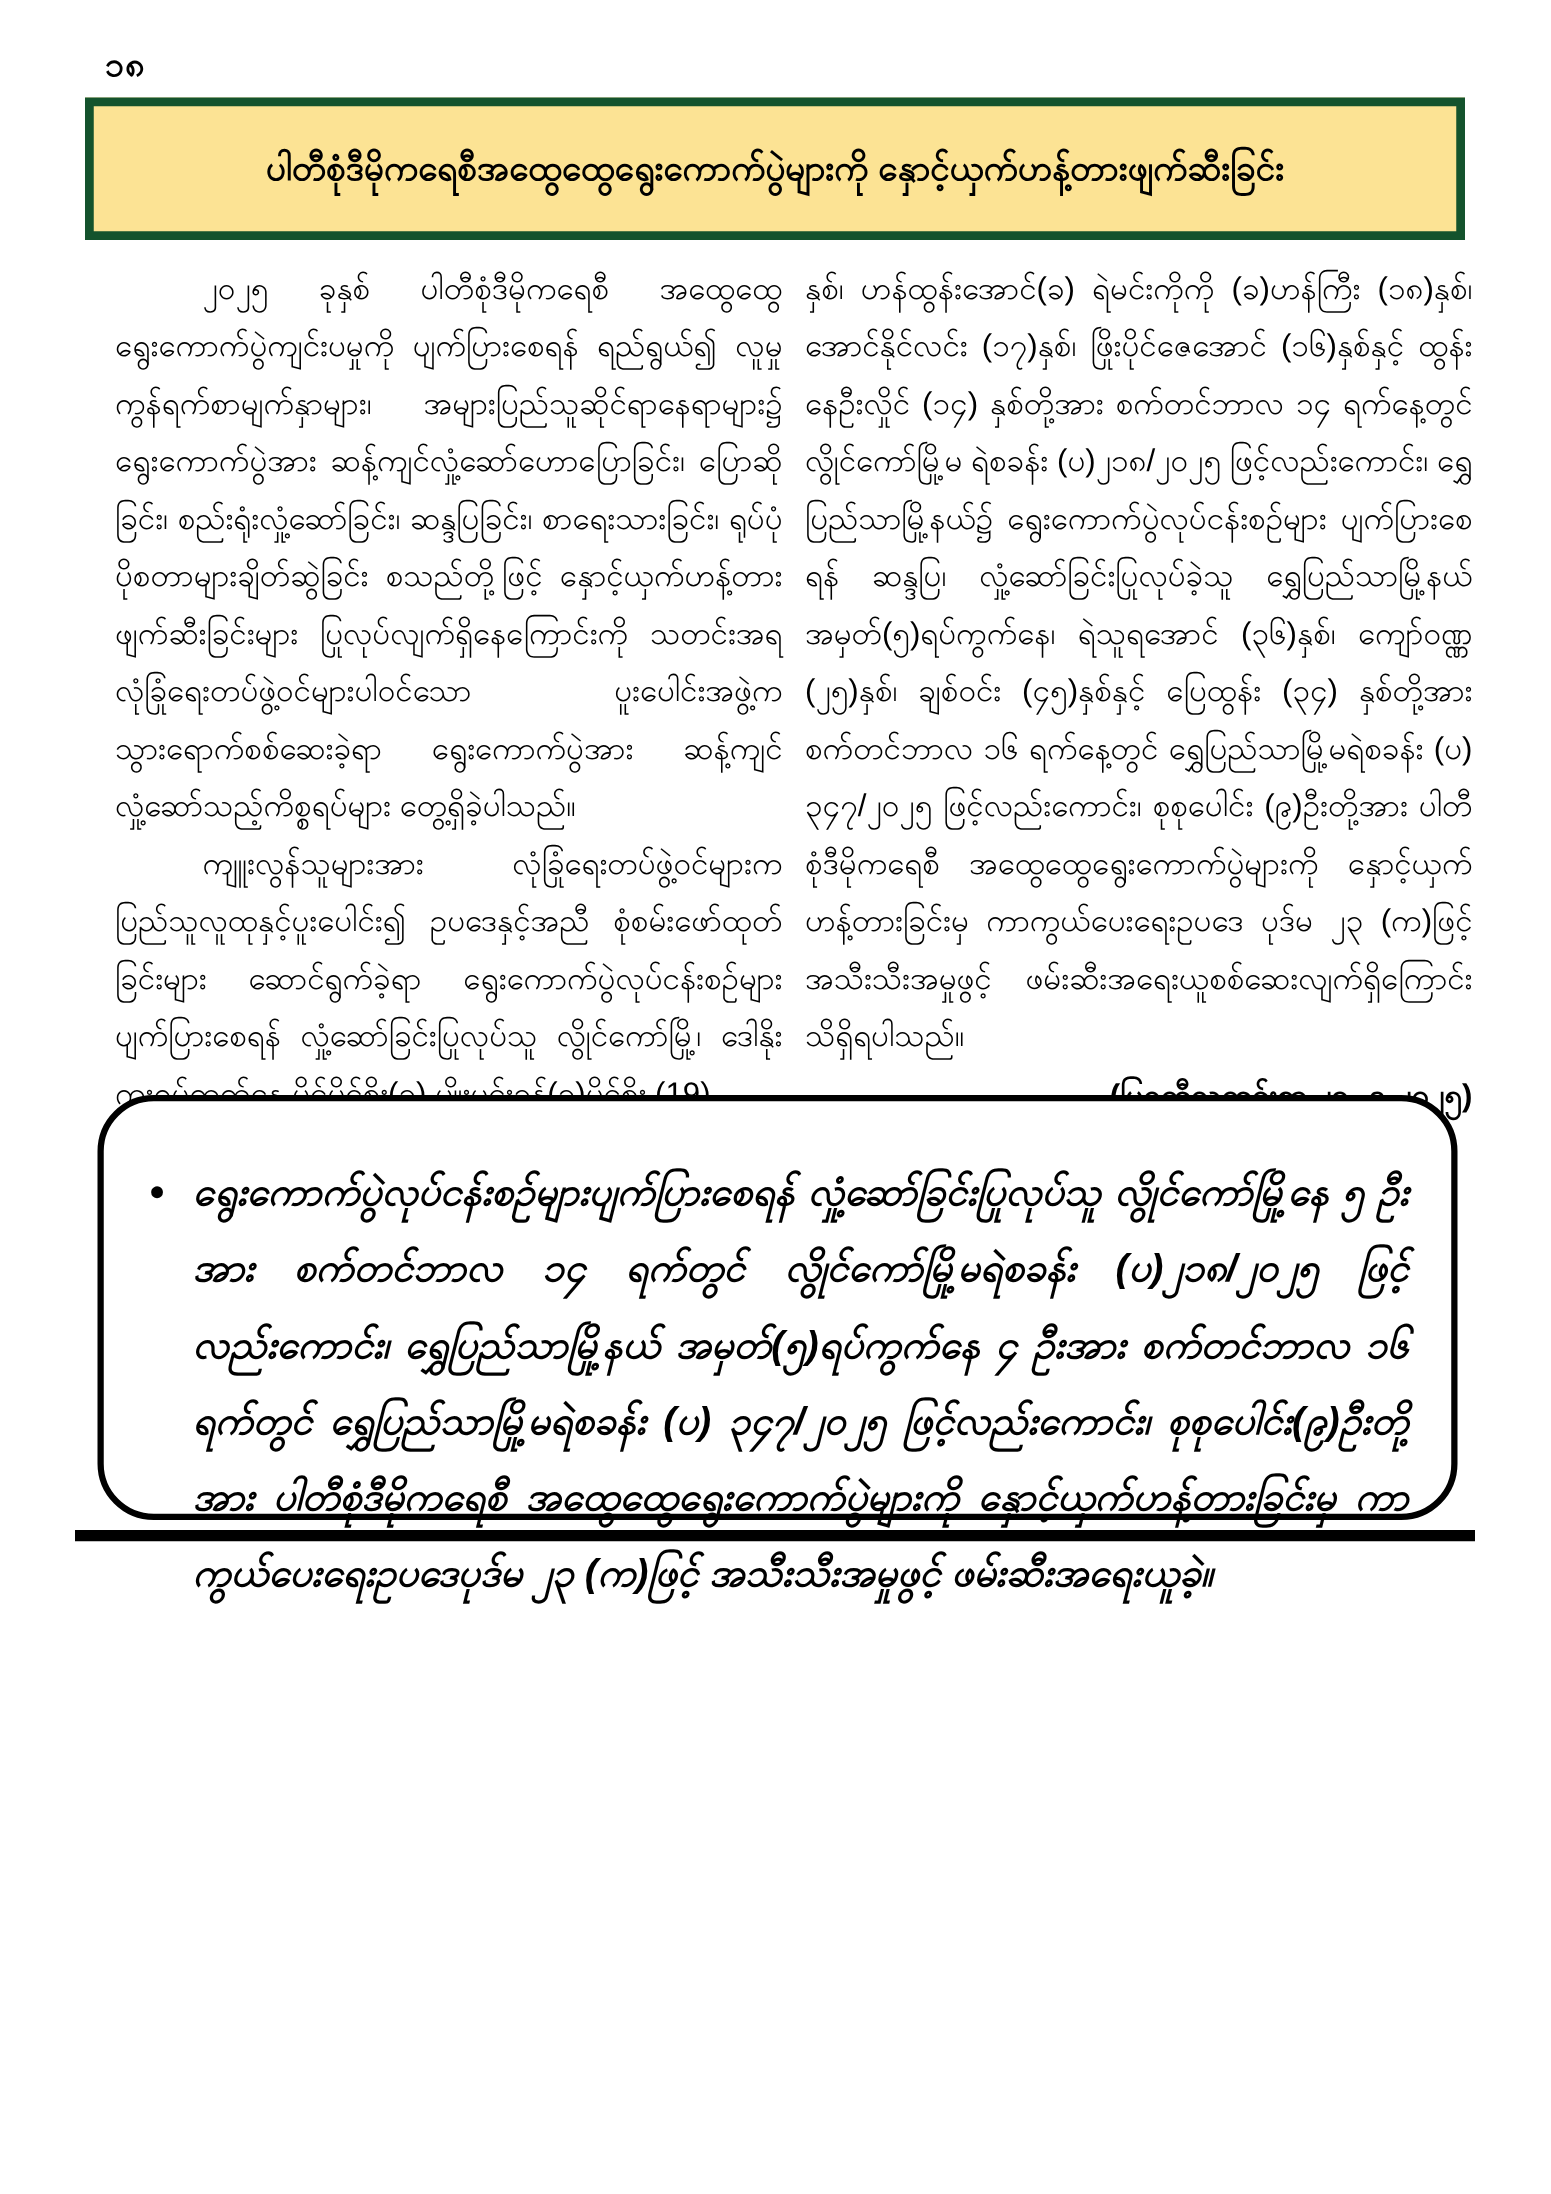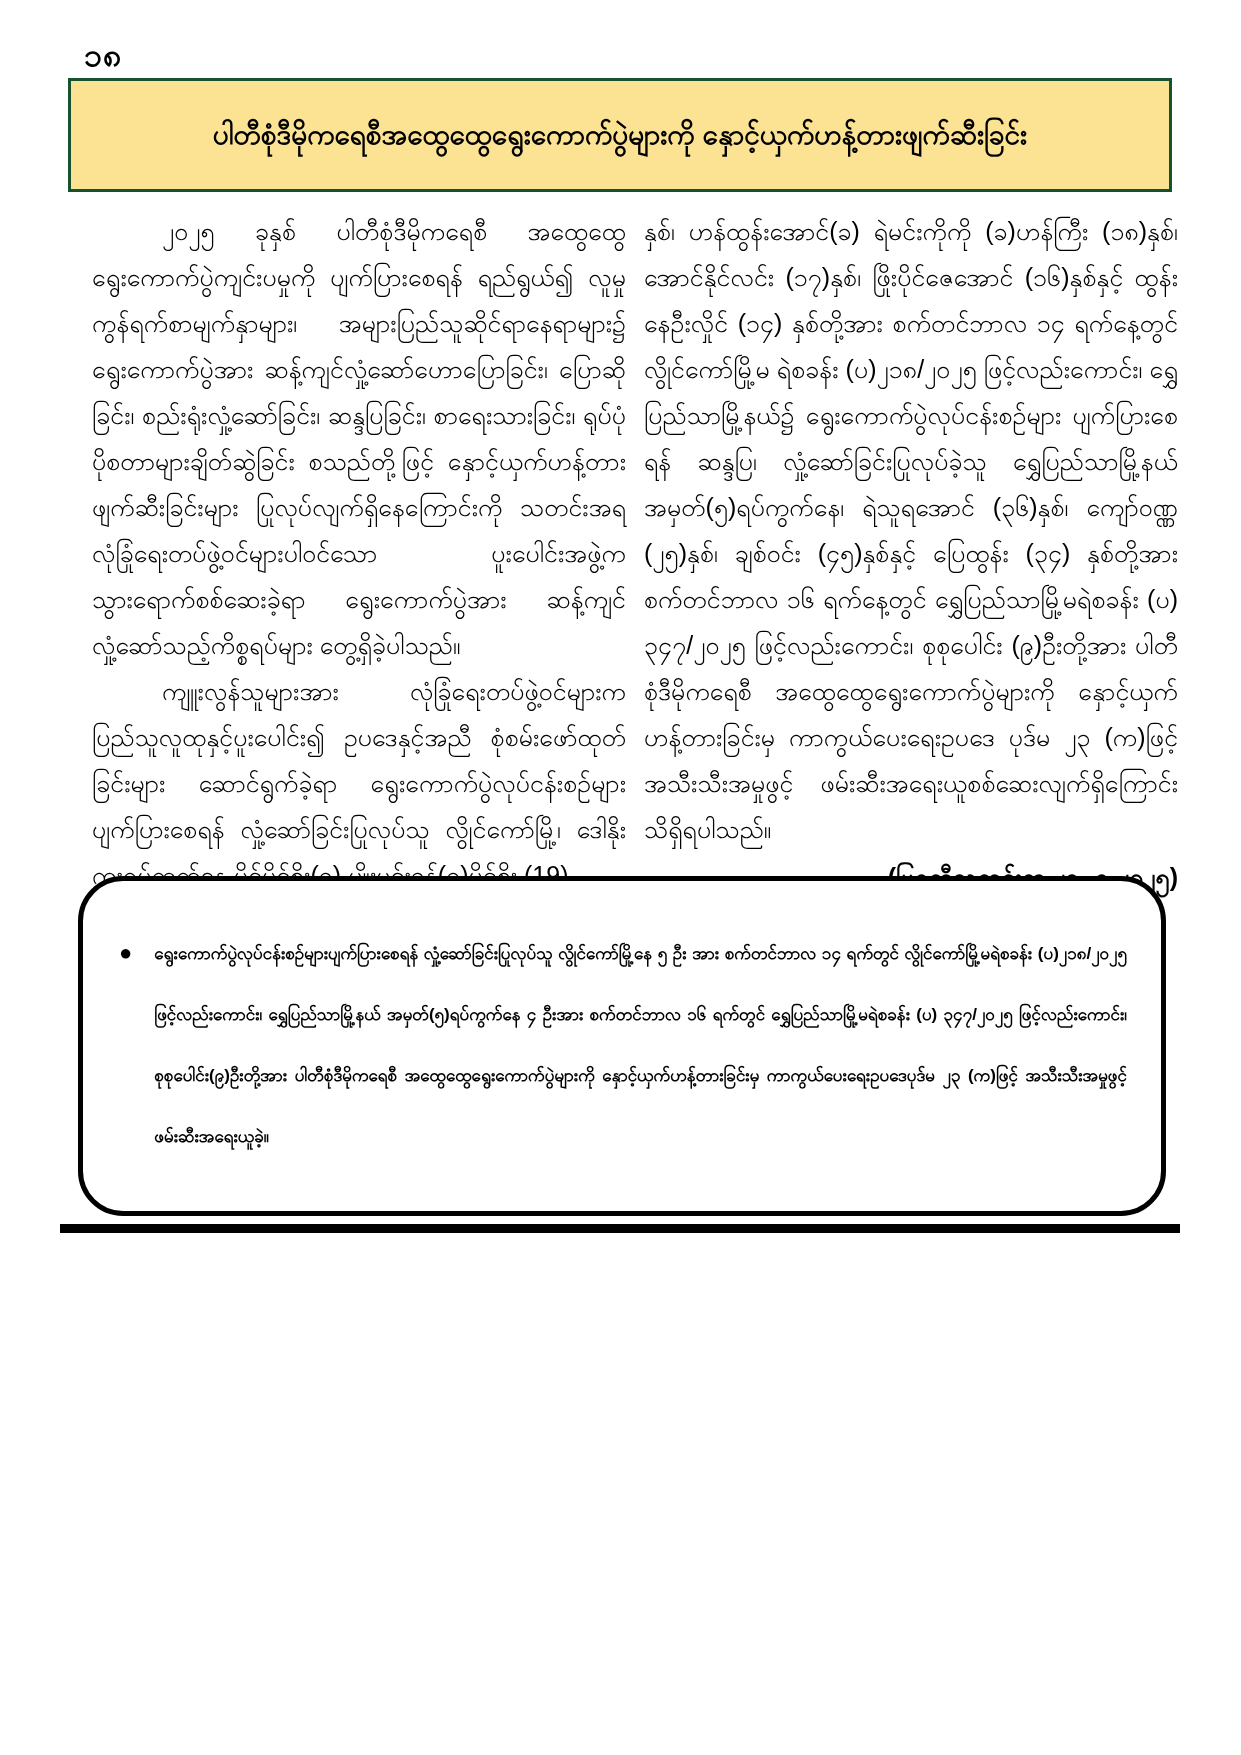--- a/index.html
+++ b/index.html
@@ -10,29 +10,29 @@
     font-family: "Liberation Sans", "DejaVu Sans", sans-serif;
     color: #000000;
   }
   .page {
     position: absolute; inset: 0;
     background: #ffffff;
   }
   .page-number {
     position: absolute;
     left: 84px; top: 34px;
-    font-size: 32px; font-weight: bold;
+    font-size: 27px; font-weight: bold;
     letter-spacing: 1px;
   }
   .title-box {
     position: absolute;
     left: 68px; top: 78px;
     width: 1104px; height: 114px;
     background: #FCE394;
-    border: 3px solid #14532d;
+    border: 7px solid #14532d;
     display: flex; flex-direction: column;
     align-items: center; justify-content: center;
     text-align: center;
     padding: 6px 32px;
   }
   .title-line {
     font-size: 28px; font-weight: bold;
     line-height: 50px;
     white-space: nowrap;
   }
@@ -71,24 +71,25 @@
   }
   .bullet-icon {
     flex: 0 0 auto;
     font-size: 22px;
     line-height: 60px;
     margin-right: 22px;
     margin-left: 6px;
   }
   .summary-text {
     flex: 1 1 auto;
-    font-size: 17px;
+    font-size: 31px;
     font-weight: bold;
     line-height: 61px;
     text-align: justify;
+    font-style: italic;
   }
   .bottom-rule {
     position: absolute;
     left: 60px; top: 1224px;
     width: 1120px; height: 9px;
     background: #000000;
   }
 </style>
 </head>
 <body>

